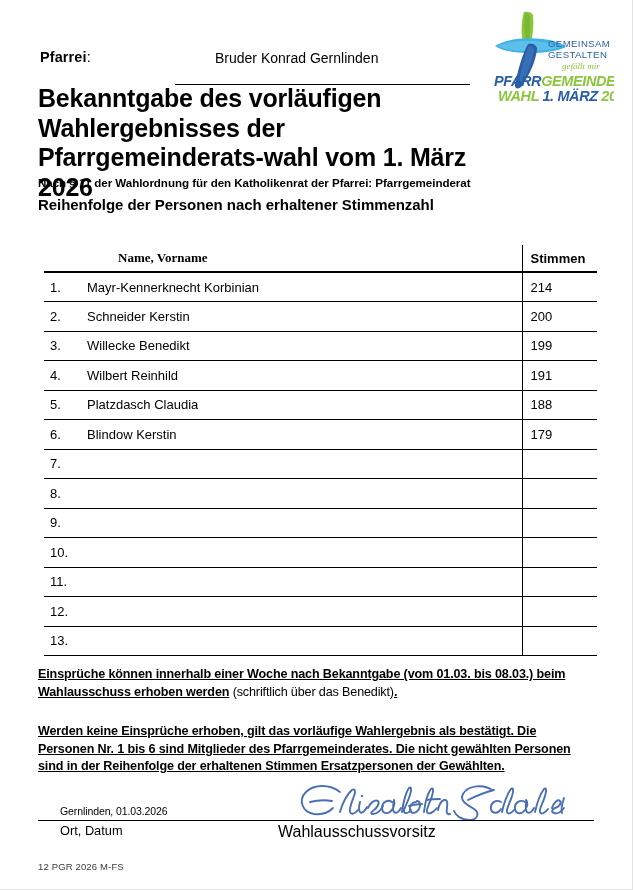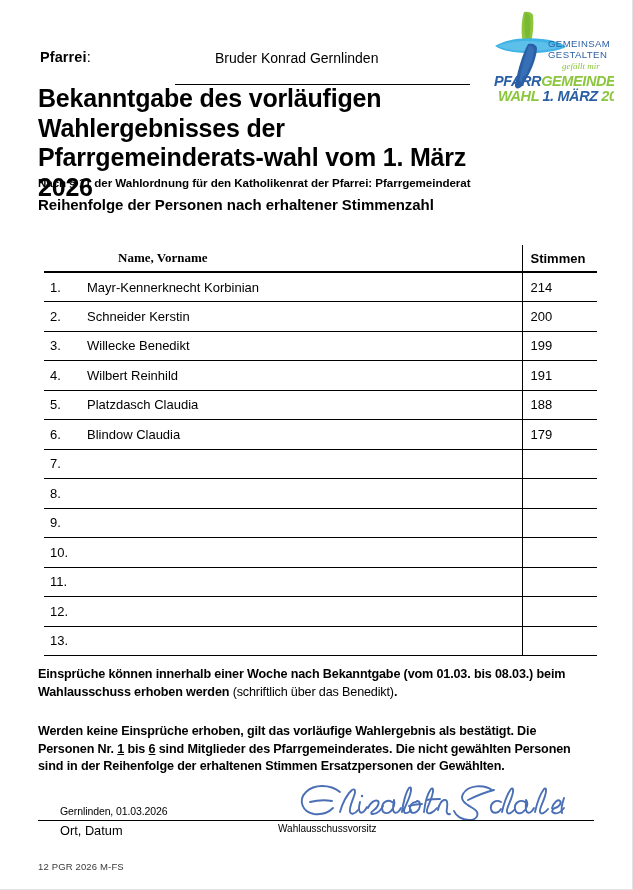--- a/index.html
+++ b/index.html
@@ -145,21 +145,21 @@
 
   
   .para {
     position: absolute;
     left: 38px;
     width: 556px;
     font-size: 12.6px;
     line-height: 17.6px;
     letter-spacing: -0.15px;
   }
-  .para b { font-weight: bold; }
+  .para b { font-weight: bold; text-decoration: underline; }
   .para u { text-decoration: underline; }
   .para-1 { top: 666px; }
   .para-2 { top: 723px; }
 
   
   .sig-block {
     position: absolute;
     left: 38px;
     top: 786px;
     width: 556px;
@@ -182,21 +182,21 @@
   .sig-caption-left {
     position: absolute;
     left: 22px;
     top: 37px;
     font-size: 12.8px;
   }
   .sig-caption-right {
     position: absolute;
     left: 240px;
     top: 37px;
-    font-size: 10px;
+    font-size: 16px;
     text-align: center;
   }
   .signature {
     position: absolute;
     left: 258px;
     top: -8px;
     width: 270px;
     height: 46px;
   }
   .signature svg { display: block; overflow: visible; }
@@ -286,21 +286,21 @@
             <td class="td-name">Wilbert Reinhild</td>
             <td class="td-vote">191</td>
           </tr>
           <tr>
             <td class="td-num">5.</td>
             <td class="td-name">Platzdasch Claudia</td>
             <td class="td-vote">188</td>
           </tr>
           <tr>
             <td class="td-num">6.</td>
-            <td class="td-name">Blindow Claudia</td>
+            <td class="td-name">Blindow Kerstin</td>
             <td class="td-vote">179</td>
           </tr>
           <tr>
             <td class="td-num">7.</td>
             <td class="td-name"></td>
             <td class="td-vote"></td>
           </tr>
           <tr>
             <td class="td-num">8.</td>
             <td class="td-name"></td>

